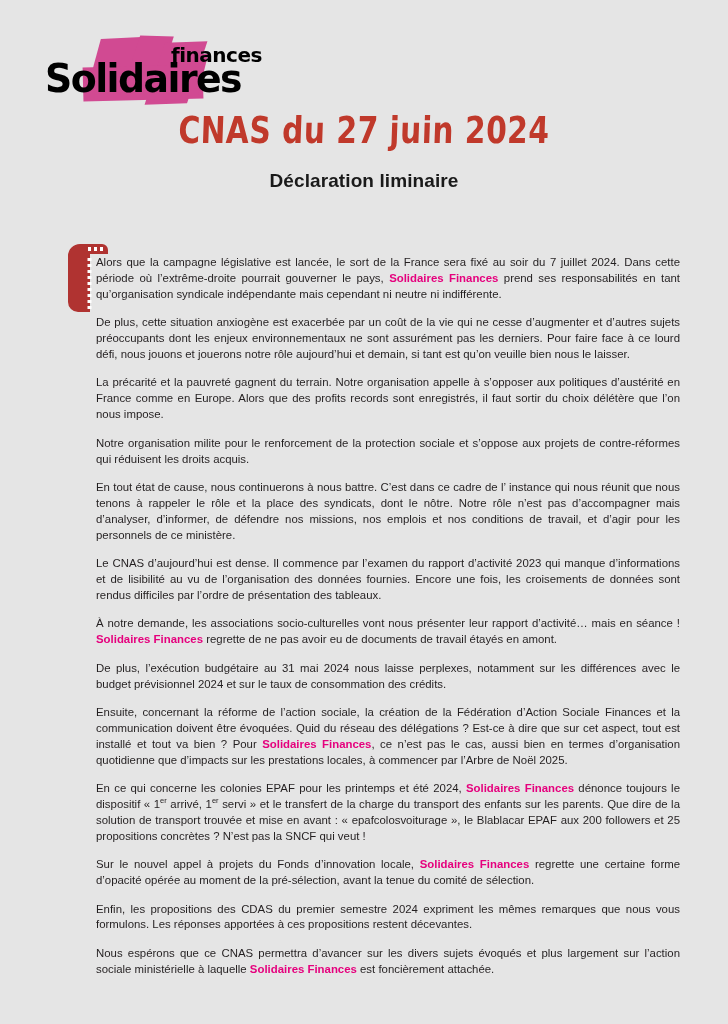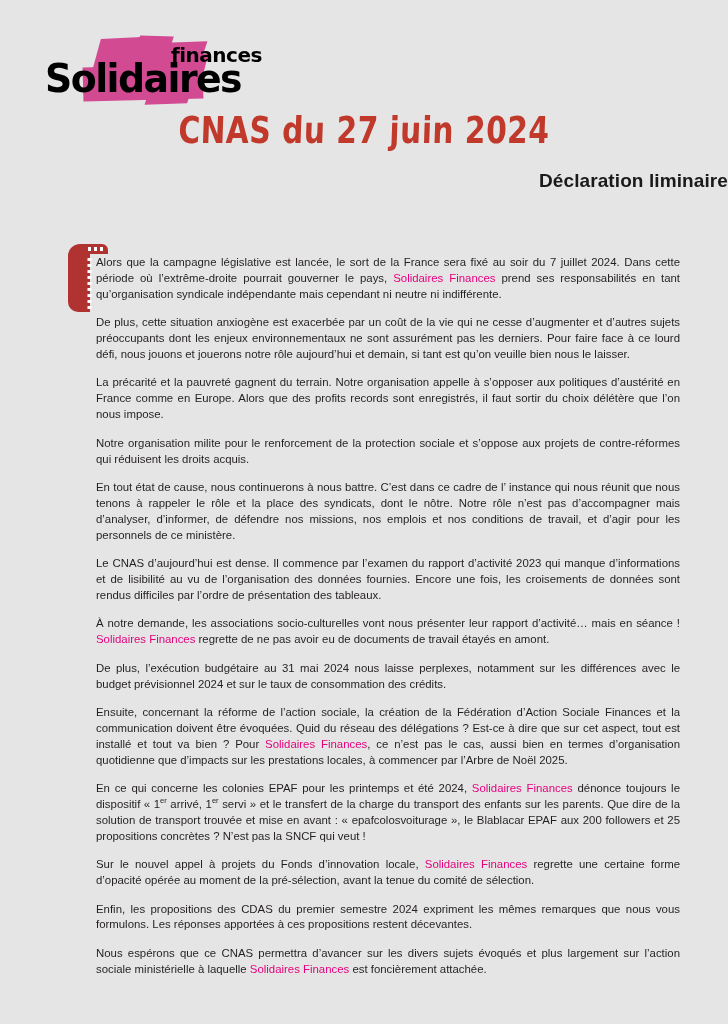--- a/index.html
+++ b/index.html
@@ -101,21 +101,21 @@
     font-size: 33px;
     letter-spacing: 0.5px;
     transform: skewX(-2deg) scaleY(1.12);
     font-stretch: condensed;
   }
   .doc-subtitle {
     position: absolute;
     left: 0;
     top: 170px;
     width: 728px;
-    text-align: right;
+    text-align: center;
     color: #1a1a1a;
     font-family: "Liberation Sans", sans-serif;
     font-weight: 700;
     font-size: 19px;
     letter-spacing: 0.1px;
   }
 
   
   .quote-mark {
     position: absolute;
@@ -140,21 +140,21 @@
     text-justify: inter-word;
   }
   .body-text p {
     margin: 0 0 12.5px 0;
   }
   .body-text p:last-child {
     margin-bottom: 13px;
   }
   .sf {
     color: #e5007d;
-    font-weight: 400;
+    font-weight: 700;
   }
   sup {
     font-size: 0.66em;
     vertical-align: super;
     line-height: 0;
   }
 </style>
 </head>
 <body>
 

